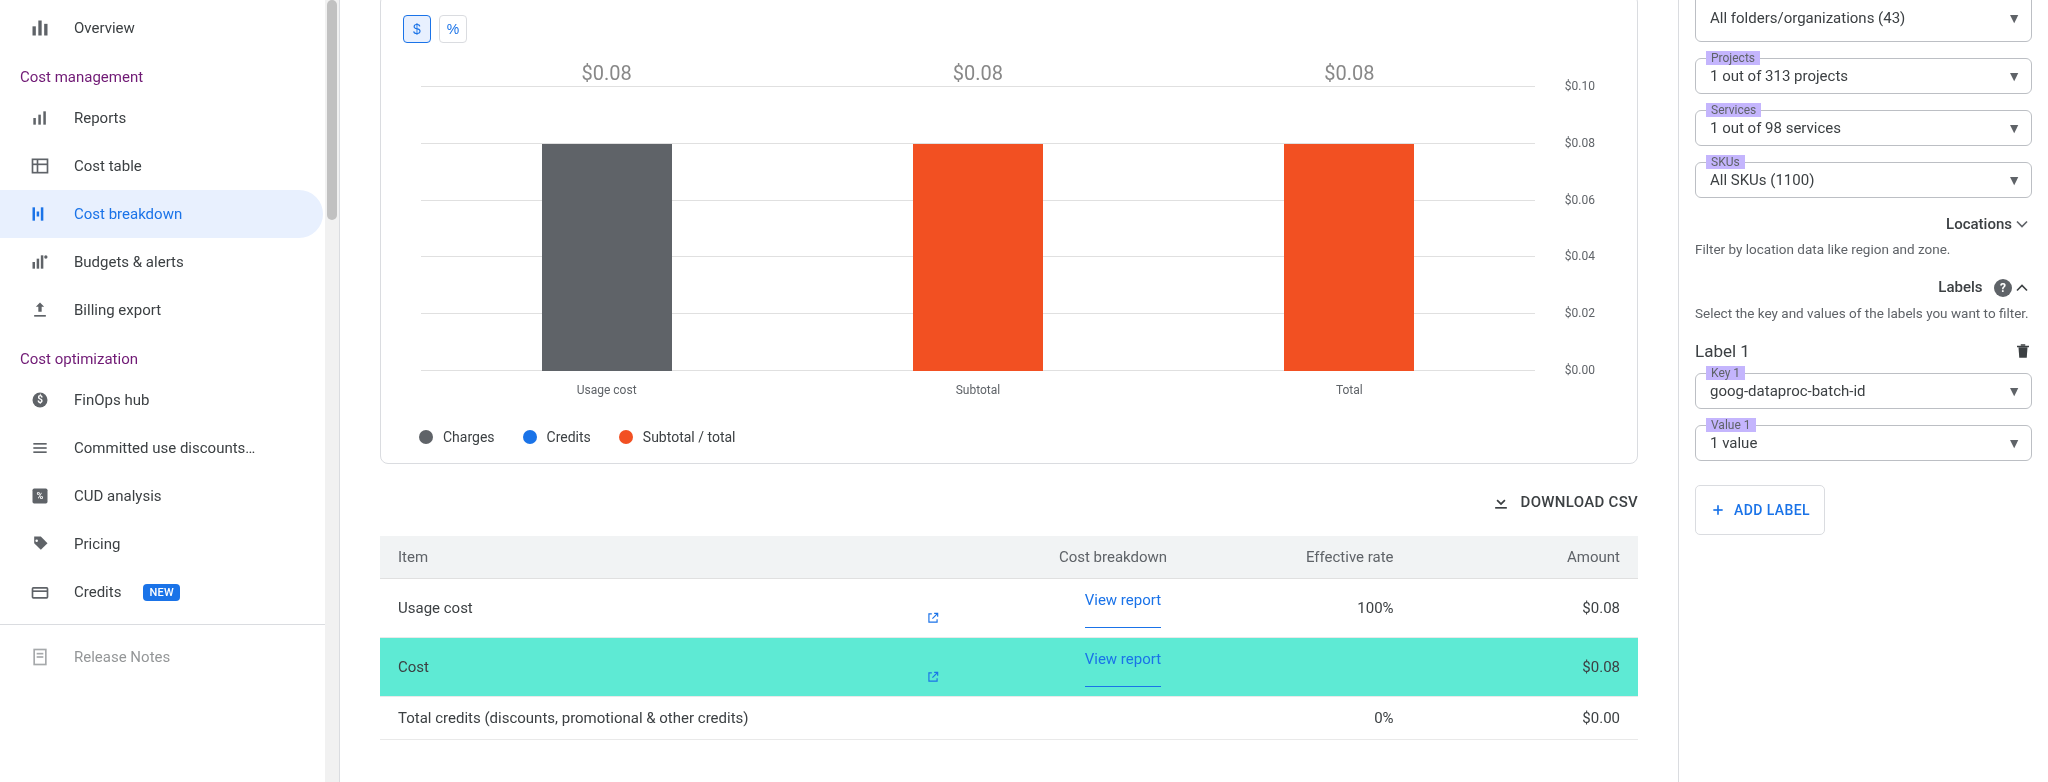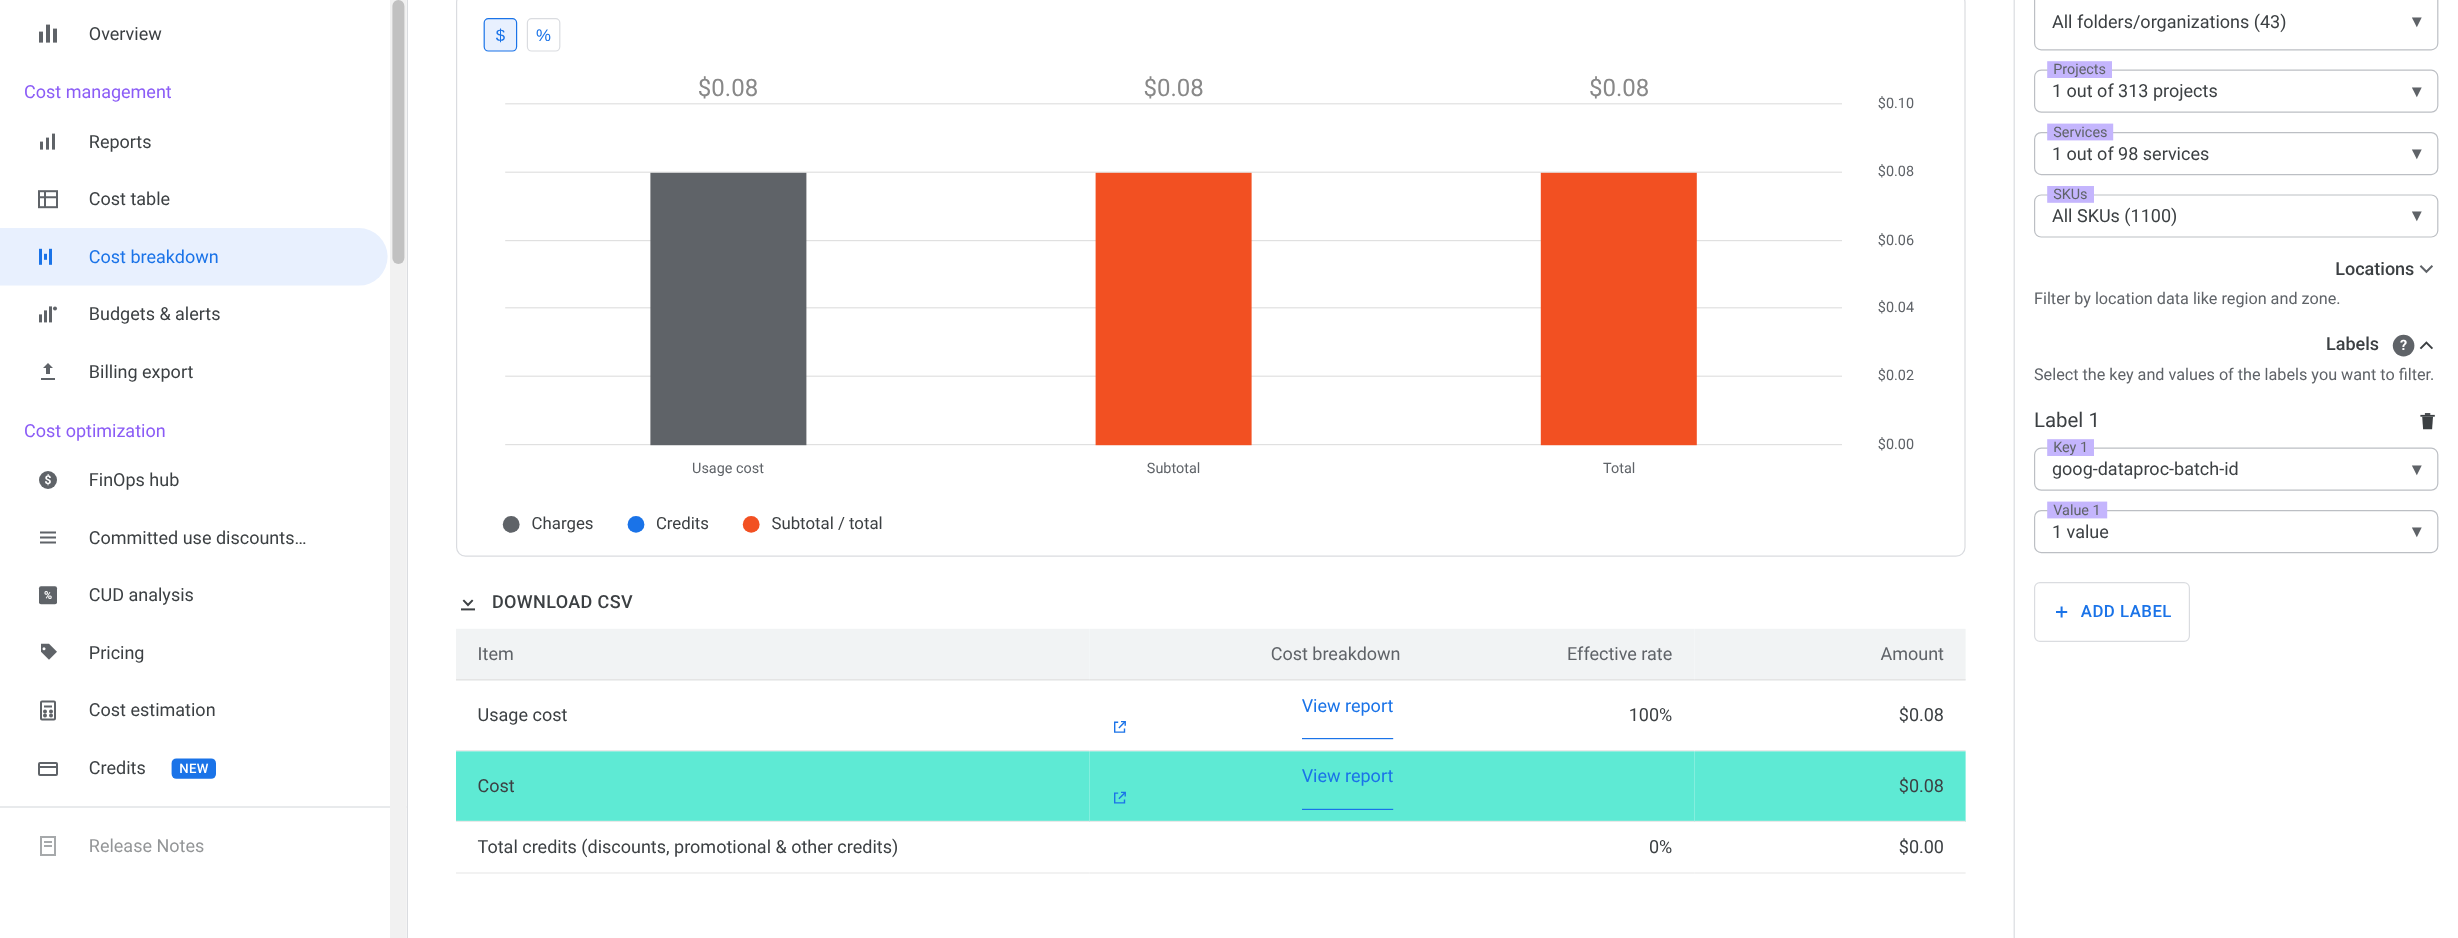--- a/index.html
+++ b/index.html
@@ -18,21 +18,21 @@
   .sidebar {
     width: 340px;
     border-right: 1px solid #dadce0;
     overflow-y: auto;
     padding: 4px 0;
     flex-shrink: 0;
     position: relative;
   }
   .nav-section-label {
     padding: 16px 20px 8px 20px;
-    color: #8b5cf6;
+    color: #701a75;
     font-size: 15px;
   }
   .nav-item {
     display: flex;
     align-items: center;
     gap: 22px;
     padding: 12px 20px 12px 28px;
     cursor: pointer;
     font-size: 15px;
     color: #3c4043;
@@ -80,21 +80,21 @@
   .bar.grey{background:#5f6368;}
   .bar.orange{background:#f25022;}
   .xlabel{position:absolute;bottom:-26px;font-size:12px;color:#5f6368;white-space:nowrap;}
   .legend{display:flex;gap:28px;margin-top:12px;padding-left:16px;align-items:center;}
   .legend-item{display:flex;align-items:center;gap:10px;font-size:14px;color:#3c4043;}
   .legend-dot{width:14px;height:14px;border-radius:50%;}
   .dot-grey{background:#5f6368;}
   .dot-blue{background:#1a73e8;}
   .dot-orange{background:#f25022;}
 
-  .download-row{display:flex;justify-content:flex-start;margin:28px 0 12px 0;}
+  .download-row{display:flex;justify-content:flex-end;margin:28px 0 24px 0;}
   .download-btn{display:flex;align-items:center;gap:10px;color:#3c4043;font-size:15px;font-weight:500;letter-spacing:.3px;cursor:pointer;}
 
   table.cost{width:100%;border-collapse:collapse;font-size:15px;}
   table.cost th{background:#f1f3f4;font-weight:400;color:#5f6368;padding:12px 18px;text-align:left;border-bottom:1px solid #e0e0e0;}
   table.cost th.r, table.cost td.r{text-align:right;}
   table.cost td{padding:12px 18px;border-bottom:1px solid #e9e9e9;}
   table.cost tr.zebra td{background:#5eead4;}
   .link{color:#1a73e8;text-decoration:none;border-bottom:1px solid #1a73e8;padding-bottom:18px;}
   .ext-icon{color:#1a73e8;margin-left:6px;vertical-align:-2px;}
 
@@ -228,33 +228,20 @@
     <span>CUD analysis</span>
   </div>
   <div class="nav-item">
     <span class="icon">
       <svg width="20" height="20" viewBox="0 0 24 24" fill="currentColor">
           <path d="M21 11l-8-8H5v8l8 8 8-8z"></path>
           <circle cx="8" cy="8" r="1.5" fill="#fff"></circle>
         </svg>
     </span>
     <span>Pricing</span>
-  </div>
-  <div class="nav-item">
-    <span class="icon">
-      <svg width="20" height="20" viewBox="0 0 24 24" fill="none" stroke="currentColor" stroke-width="2">
-          <rect x="5" y="3" width="14" height="18" rx="1"></rect>
-          <line x1="8" y1="8" x2="16" y2="8"></line>
-          <circle cx="9" cy="13" r="1" fill="currentColor"></circle>
-          <circle cx="15" cy="13" r="1" fill="currentColor"></circle>
-          <circle cx="9" cy="17" r="1" fill="currentColor"></circle>
-          <circle cx="15" cy="17" r="1" fill="currentColor"></circle>
-        </svg>
-    </span>
-    <span>Cost estimation</span>
   </div>
   <div class="nav-item">
     <span class="icon">
       <svg width="20" height="20" viewBox="0 0 24 24" fill="none" stroke="currentColor" stroke-width="2">
           <rect x="3" y="7" width="18" height="12" rx="1"></rect>
           <line x1="3" y1="11" x2="21" y2="11"></line>
         </svg>
     </span>
     <span>Credits</span>
     <span class="badge-new">NEW</span>

